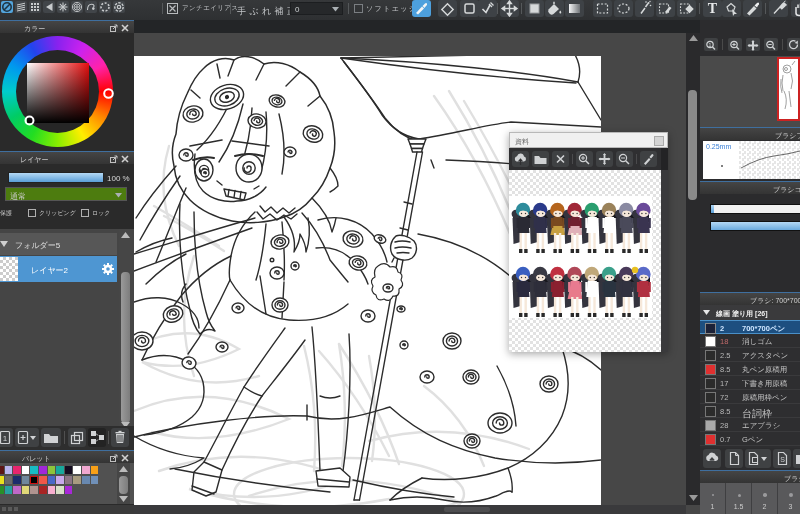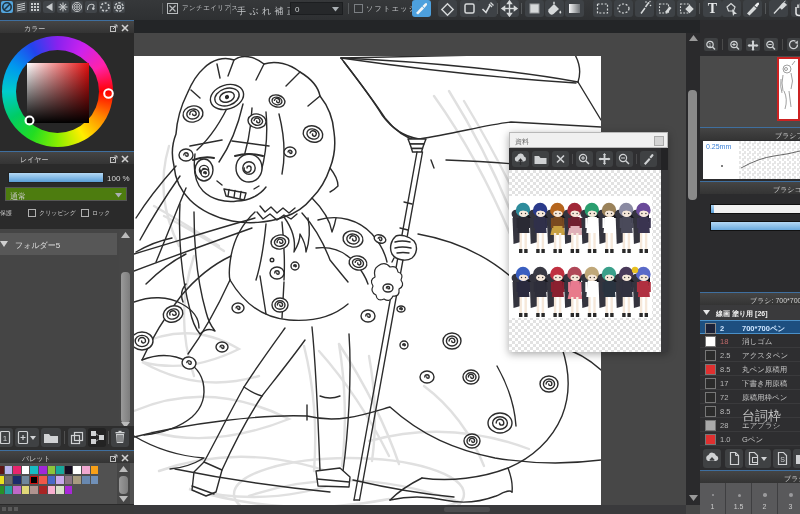--- a/index.html
+++ b/index.html
@@ -571,20 +571,38 @@
       </svg>
     <div style="position:absolute;left:92px;top:176px;font-size:6px;color:#c9c9c9;">ロック</div>
 
     <div style="position:absolute;left:0;top:188px;width:134px;height:245px;background:#454545;margin-top:8px;">
       <div style="position:absolute;left:0;top:4px;width:117px;height:22px;background:#575757;">
         <svg style="position:absolute;left:0px;top:7px;" width="10" height="8">
             <path d="M0 1 L8 1 L4 7 Z" fill="#cfcfcf"></path>
           </svg>
         <span style="position:absolute;left:15px;top:7px;font-size:8px;color:#e0e0e0;">フォルダー5</span>
       </div>
+      <div style="position:absolute;left:0;top:27px;width:117px;height:26px;background:#4e96d2;">
+        <div style="position:absolute;left:0;top:1px;width:18px;height:24px;background:
+          repeating-conic-gradient(#cccccc 0% 25%, #ffffff 0% 50%) 0 0/6px 6px;"></div>
+        <span style="position:absolute;left:31px;top:9px;font-size:8px;color:#ffffff;">レイヤー2</span>
+        <svg style="position:absolute;left:101px;top:6px;" width="14" height="14">
+            <circle cx="7" cy="7" r="3" fill="none" stroke="#fff" stroke-width="2.4"></circle>
+            <g stroke="#fff" stroke-width="2">
+              <line x1="7" y1="1" x2="7" y2="3"></line>
+              <line x1="7" y1="11" x2="7" y2="13"></line>
+              <line x1="1" y1="7" x2="3" y2="7"></line>
+              <line x1="11" y1="7" x2="13" y2="7"></line>
+              <line x1="2.8" y1="2.8" x2="4.2" y2="4.2"></line>
+              <line x1="9.8" y1="9.8" x2="11.2" y2="11.2"></line>
+              <line x1="11.2" y1="2.8" x2="9.8" y2="4.2"></line>
+              <line x1="2.8" y1="11.2" x2="4.2" y2="9.8"></line>
+            </g>
+          </svg>
+      </div>
 
       <div style="position:absolute;right:2px;top:0;width:13px;height:203px;background:#464646;">
         <svg style="position:absolute;left:2px;top:3px;" width="9" height="7">
             <path d="M4.5 0 L9 6 L0 6 Z" fill="#bbbbbb"></path>
           </svg>
         <div class="thumbv" style="left:2px;top:43px;width:9px;height:151px;background:linear-gradient(90deg,#9a9a9a,#7d7d7d);"></div>
       </div>
     </div>
     <div style="position:absolute;right:2px;top:382px;width:13px;height:10px;"><svg width="9" height="7" style="margin-left:2px;">
           <path d="M4.5 6 L9 0 L0 0 Z" fill="#bbbbbb"></path>
@@ -794,30 +812,30 @@
           <span style="position:absolute;left:42px;top:3px;font-size:7.5px;color:#c4c4c4;white-space:nowrap;">下書き用原稿</span>
         </div>
         <div style="position:absolute;left:0;top:85px;width:100px;height:14px;border-bottom:1px solid #3a3a3c;box-sizing:border-box;">
           <div style="position:absolute;left:5px;top:2px;width:9px;height:9px;background:#2b2b2b;border:1px solid #777;"></div>
           <span style="position:absolute;left:20px;top:3px;font-size:7.5px;color:#b8b8b8;">72</span>
           <span style="position:absolute;left:42px;top:3px;font-size:7.5px;color:#c4c4c4;white-space:nowrap;">原稿用枠ペン</span>
         </div>
         <div style="position:absolute;left:0;top:99px;width:100px;height:14px;border-bottom:1px solid #3a3a3c;box-sizing:border-box;">
           <div style="position:absolute;left:5px;top:2px;width:9px;height:9px;background:#2b2b2b;border:1px solid #777;"></div>
           <span style="position:absolute;left:20px;top:3px;font-size:7.5px;color:#b8b8b8;">8.5</span>
-          <span style="position:absolute;left:42px;top:3px;font-size:13px;color:#c4c4c4;white-space:nowrap;">台詞枠</span>
+          <span style="position:absolute;left:42px;top:3px;font-size:10px;color:#c4c4c4;white-space:nowrap;">台詞枠</span>
         </div>
         <div style="position:absolute;left:0;top:113px;width:100px;height:14px;border-bottom:1px solid #3a3a3c;box-sizing:border-box;">
           <div style="position:absolute;left:5px;top:2px;width:9px;height:9px;background:#aaaaaa;border:1px solid #777;"></div>
           <span style="position:absolute;left:20px;top:3px;font-size:7.5px;color:#b8b8b8;">28</span>
           <span style="position:absolute;left:42px;top:3px;font-size:7.5px;color:#c4c4c4;white-space:nowrap;">エアブラシ</span>
         </div>
         <div style="position:absolute;left:0;top:127px;width:100px;height:14px;border-bottom:1px solid #3a3a3c;box-sizing:border-box;">
           <div style="position:absolute;left:5px;top:2px;width:9px;height:9px;background:#e03030;border:1px solid #777;"></div>
-          <span style="position:absolute;left:20px;top:3px;font-size:7.5px;color:#b8b8b8;">1.0</span>
+          <span style="position:absolute;left:20px;top:3px;font-size:7.5px;color:#b8b8b8;">0.7</span>
           <span style="position:absolute;left:42px;top:3px;font-size:7.5px;color:#c4c4c4;white-space:nowrap;">Gペン</span>
         </div>
       </div>
 
     <div id="btb" style="position:absolute;left:0;top:428px;width:100px;height:22px;background:#2c2c2e;">
         <div style="position:absolute;left:3px;top:1px;width:18px;height:19px;background:#3f4143;border-radius:3px;"><svg width="18" height="19">
             <path d="M5 12 A3.2 3.2 0 0 1 5.5 6 A4 4 0 0 1 13 6.5 A2.8 2.8 0 0 1 13 12 Z" fill="#d0d2d4"></path>
             <path d="M9 15.5 L9 9.5 M6.8 11.5 L9 9 L11.2 11.5" stroke="#3f4143" stroke-width="1.4" fill="none"></path>
             <path d="M9 16 L9 10 M6.8 12 L9 9.5 L11.2 12" stroke="#d0d2d4" stroke-width="0" fill="none"></path>
           </svg></div>

